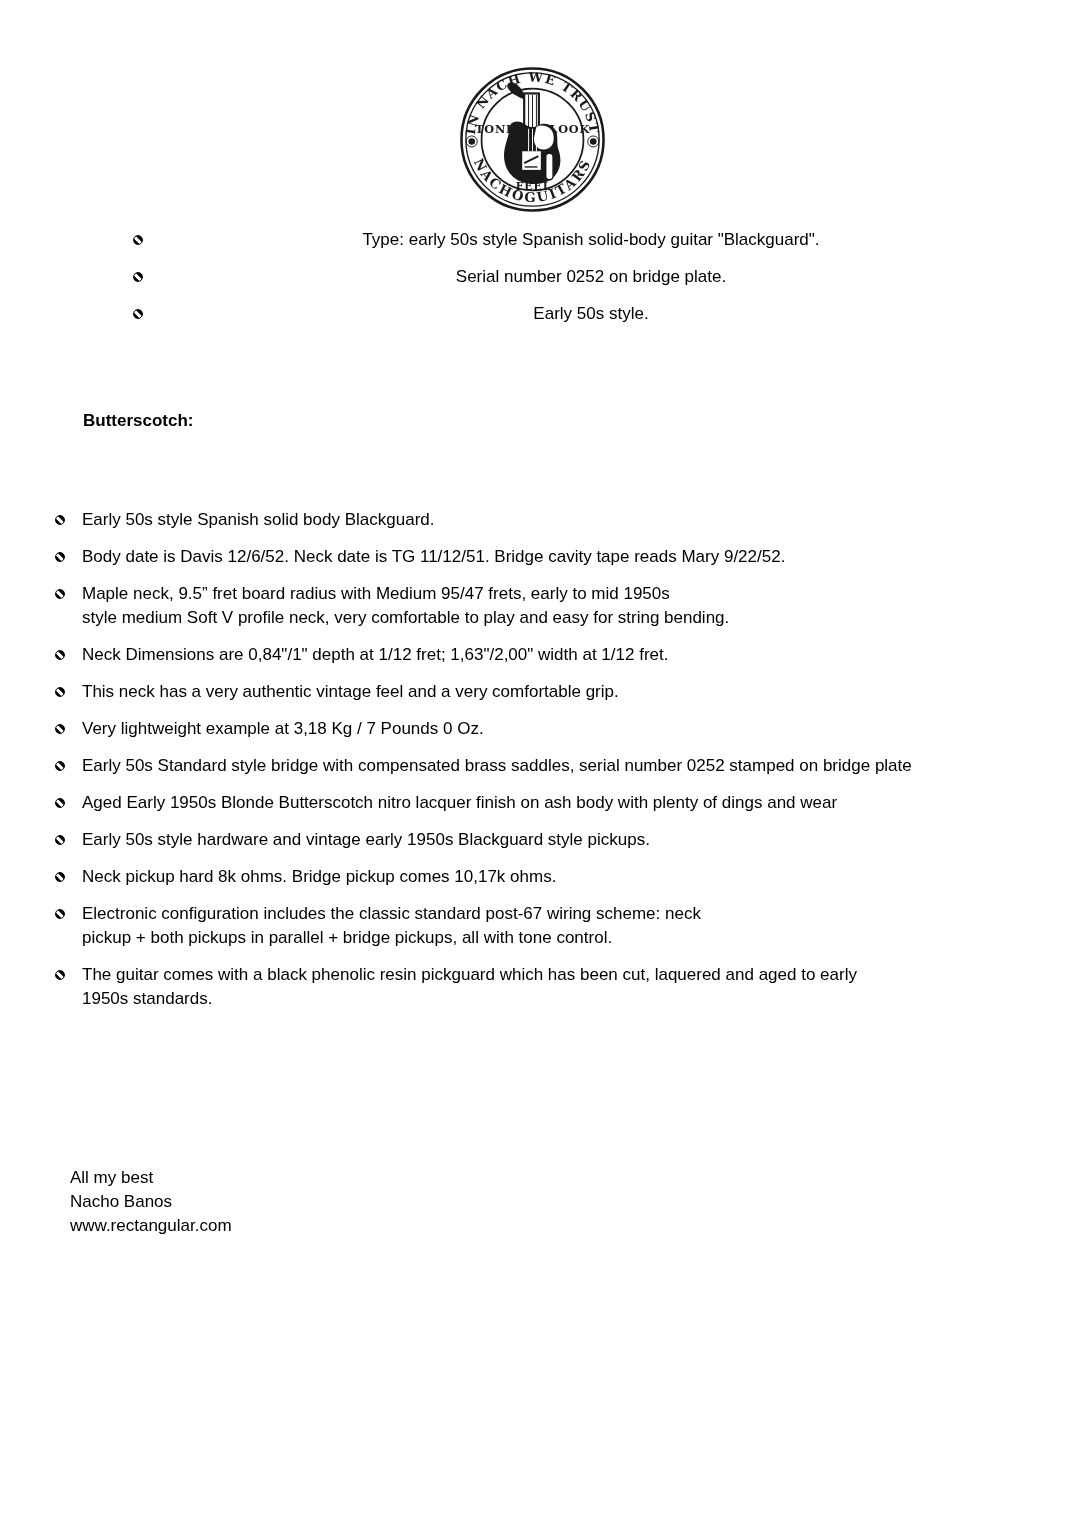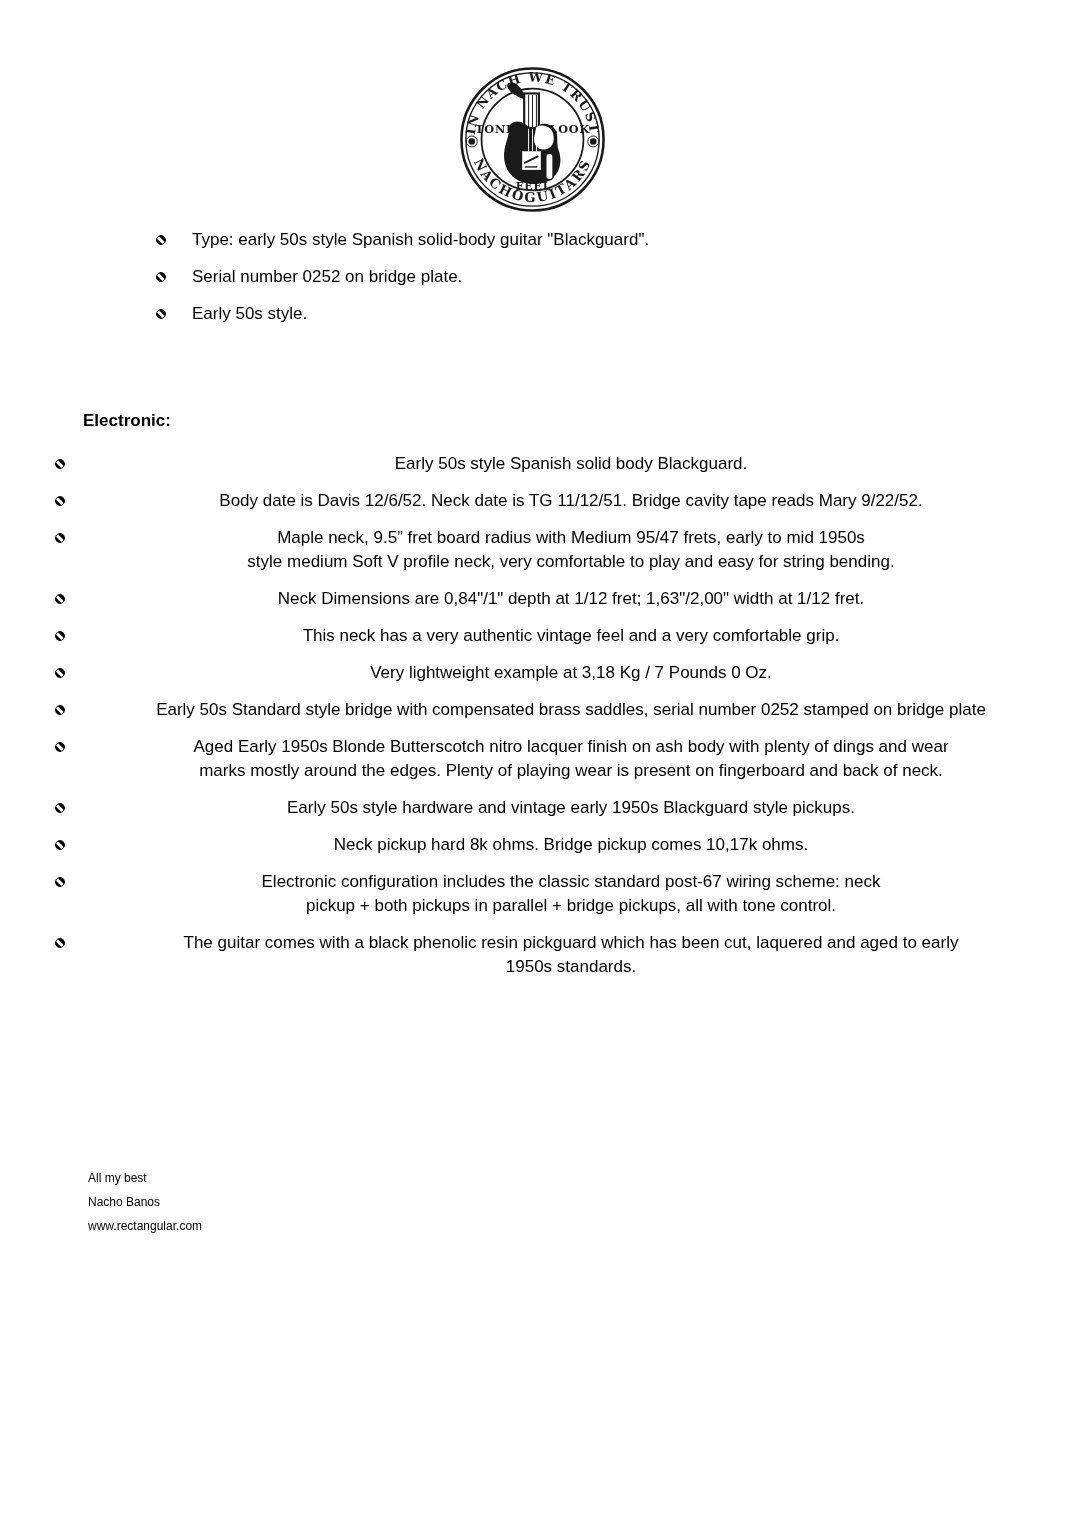--- a/index.html
+++ b/index.html
@@ -6,33 +6,33 @@
   .page {
     position:relative; width:1084px; height:1532px; background:#ffffff;
     font-family:"Liberation Sans", sans-serif; color:#000; overflow:hidden;
   }
   
   .logo { position:absolute; left:459px; top:66px; width:147px; height:147px; }
   .stamp-text { font-family:"DejaVu Serif", serif; font-weight:bold; fill:#1a1a1a; }
   
   ul.list { list-style:none; margin:0; padding:0; position:absolute; }
   ul.list li { position:relative; line-height:24px; margin-bottom:13px; font-size:17px; }
-  .top-list { left:156px; top:228px; width:880px; }
+  .top-list { left:133px; top:228px; width:880px;text-align:center; }
   .top-list li { padding-left:36px; }
-  .main-list { left:55px; top:452px; width:1005px;text-align:center; }
+  .main-list { left:55px; top:508px; width:1005px; }
   .main-list li { padding-left:27px; }
   .bullet {
     position:absolute; left:0; top:7px; width:10px; height:10px;
     border-radius:50%; border:1px solid #000; box-sizing:border-box;
     background: linear-gradient(45deg, #000 30%, #fff 36%, #fff 58%, #000 64%);
   }
   b { font-weight:normal; }
   
   .heading { position:absolute; left:83px; top:411px; font-size:17px; font-weight:bold; }
-  .signature { position:absolute; left:88px; top:1166px; font-size:12px; line-height:24px; }
+  .signature { position:absolute; left:70px; top:1166px; font-size:17px; line-height:24px; }
 </style>
 </head>
 <body>
 
 <div class="page">
 
   <div class="logo">
     <svg viewBox="0 0 150 150" width="147" height="147">
       <defs>
         <path id="arcTop" d="M 20.7 98 A 59 59 0 1 1 129.3 98" fill="none"></path>
@@ -76,31 +76,31 @@
       </g>
     </svg>
   </div>
 
   <ul class="list top-list">
       <li><span class="bullet"></span><span><span>Type: early 50s style Spanish solid-body guitar "Blackguard".</span></span></li>
       <li><span class="bullet"></span><span><span>Serial number </span><b>0252</b><span> on </span><b>bridge plate</b><span>.</span></span></li>
       <li><span class="bullet"></span><span><span>Early 50s style.</span></span></li>
     </ul>
 
-  <div class="heading">Electronic:</div>
+  <div class="heading">Butterscotch:</div>
 
   <ul class="list main-list">
       <li><span class="bullet"></span><span><span>Early 50s style Spanish solid body Blackguard.</span></span></li>
       <li><span class="bullet"></span><span><span>Body date is </span><b>Davis 12/6/52</b><span>. Neck date is </span><b>TG 11/12/51</b><span>. Bridge cavity tape reads </span><b>Mary 9/22/52</b><span>.</span></span></li>
       <li><span class="bullet"></span><span><span>Maple neck, 9.5” fret board radius with </span><b>Medium 95/47</b><span> frets, early to mid 1950s</span><br><span>style </span><b>medium Soft V</b><span> profile neck, very comfortable to play and easy for string bending.</span></span></li>
       <li><span class="bullet"></span><span><span>Neck Dimensions are </span><b>0,84"/1"</b><span> depth at 1/12 fret; </span><b>1,63"/2,00"</b><span> width at 1/12 fret.</span></span></li>
       <li><span class="bullet"></span><span><span>This neck has a very authentic vintage feel and a very comfortable grip.</span></span></li>
       <li><span class="bullet"></span><span><span>Very lightweight example at </span><b>3,18 Kg / 7 Pounds 0 Oz</b><span>.</span></span></li>
       <li><span class="bullet"></span><span><b>Early 50s Standard</b><span> style bridge with </span><b>compensated brass</b><span> saddles, serial number </span><b>0252</b><span> stamped on </span><b>bridge plate</b></span></li>
-      <li><span class="bullet"></span><span><span>Aged </span><b>Early 1950s Blonde Butterscotch</b><span> nitro lacquer finish on </span><b>ash</b><span> body with plenty of dings and wear</span><br><span>marks mostly around the edges. Plenty of playing wear is present on fingerboard and back of neck.</span></span></li>
+      <li><span class="bullet"></span><span><span>Aged </span><b>Early 1950s Blonde Butterscotch</b><span> nitro lacquer finish on </span><b>ash</b><span> body with plenty of dings and wear</span><br></span></li>
       <li><span class="bullet"></span><span><span>Early 50s style hardware and vintage early 1950s Blackguard style pickups.</span></span></li>
       <li><span class="bullet"></span><span><span>Neck pickup hard </span><b>8</b><span>k ohms. Bridge pickup comes </span><b>10,17</b><span>k ohms.</span></span></li>
       <li><span class="bullet"></span><span><span>Electronic configuration includes the classic standard post-67 wiring scheme: neck</span><br><span>pickup + both pickups in parallel + bridge pickups, all with tone control.</span></span></li>
       <li><span class="bullet"></span><span><span>The guitar comes with a </span><b>black phenolic resin</b><span> pickguard which has been cut, laquered and aged to early</span><br><span>1950s standards.</span></span></li>
     </ul>
 
   <div class="signature">
     <div>All my best</div>
     <div>Nacho Banos</div>
     <div>www.rectangular.com</div>

